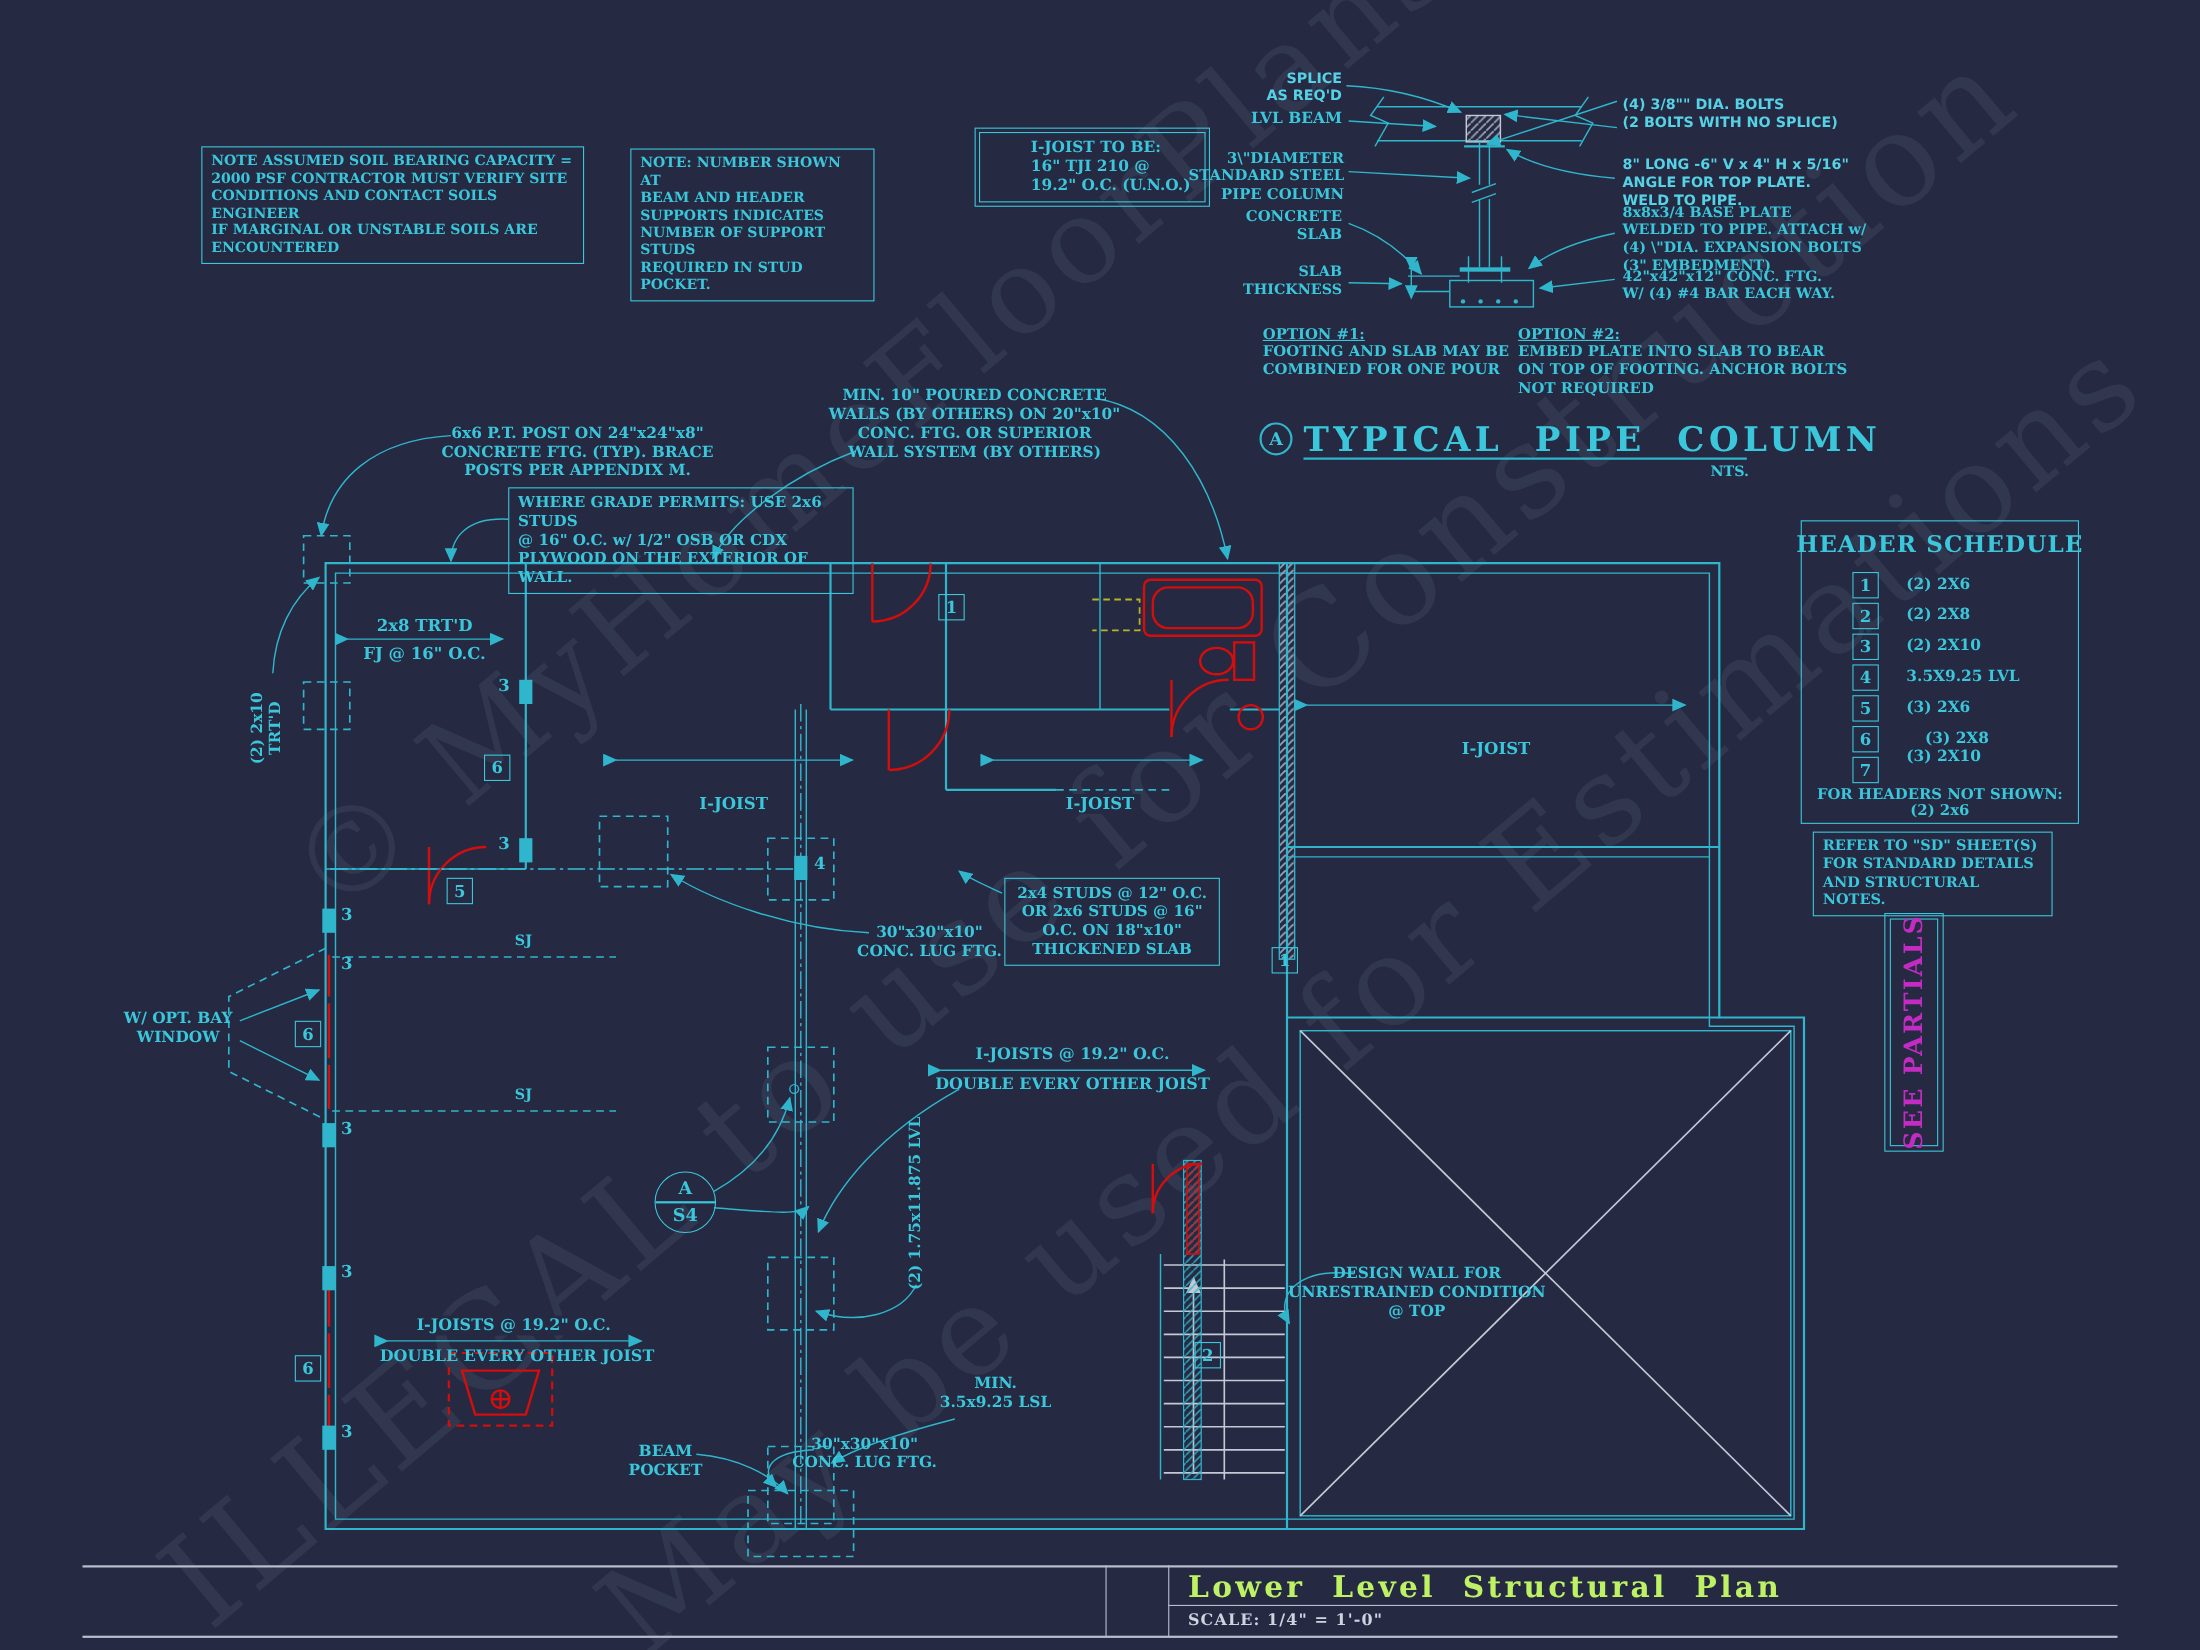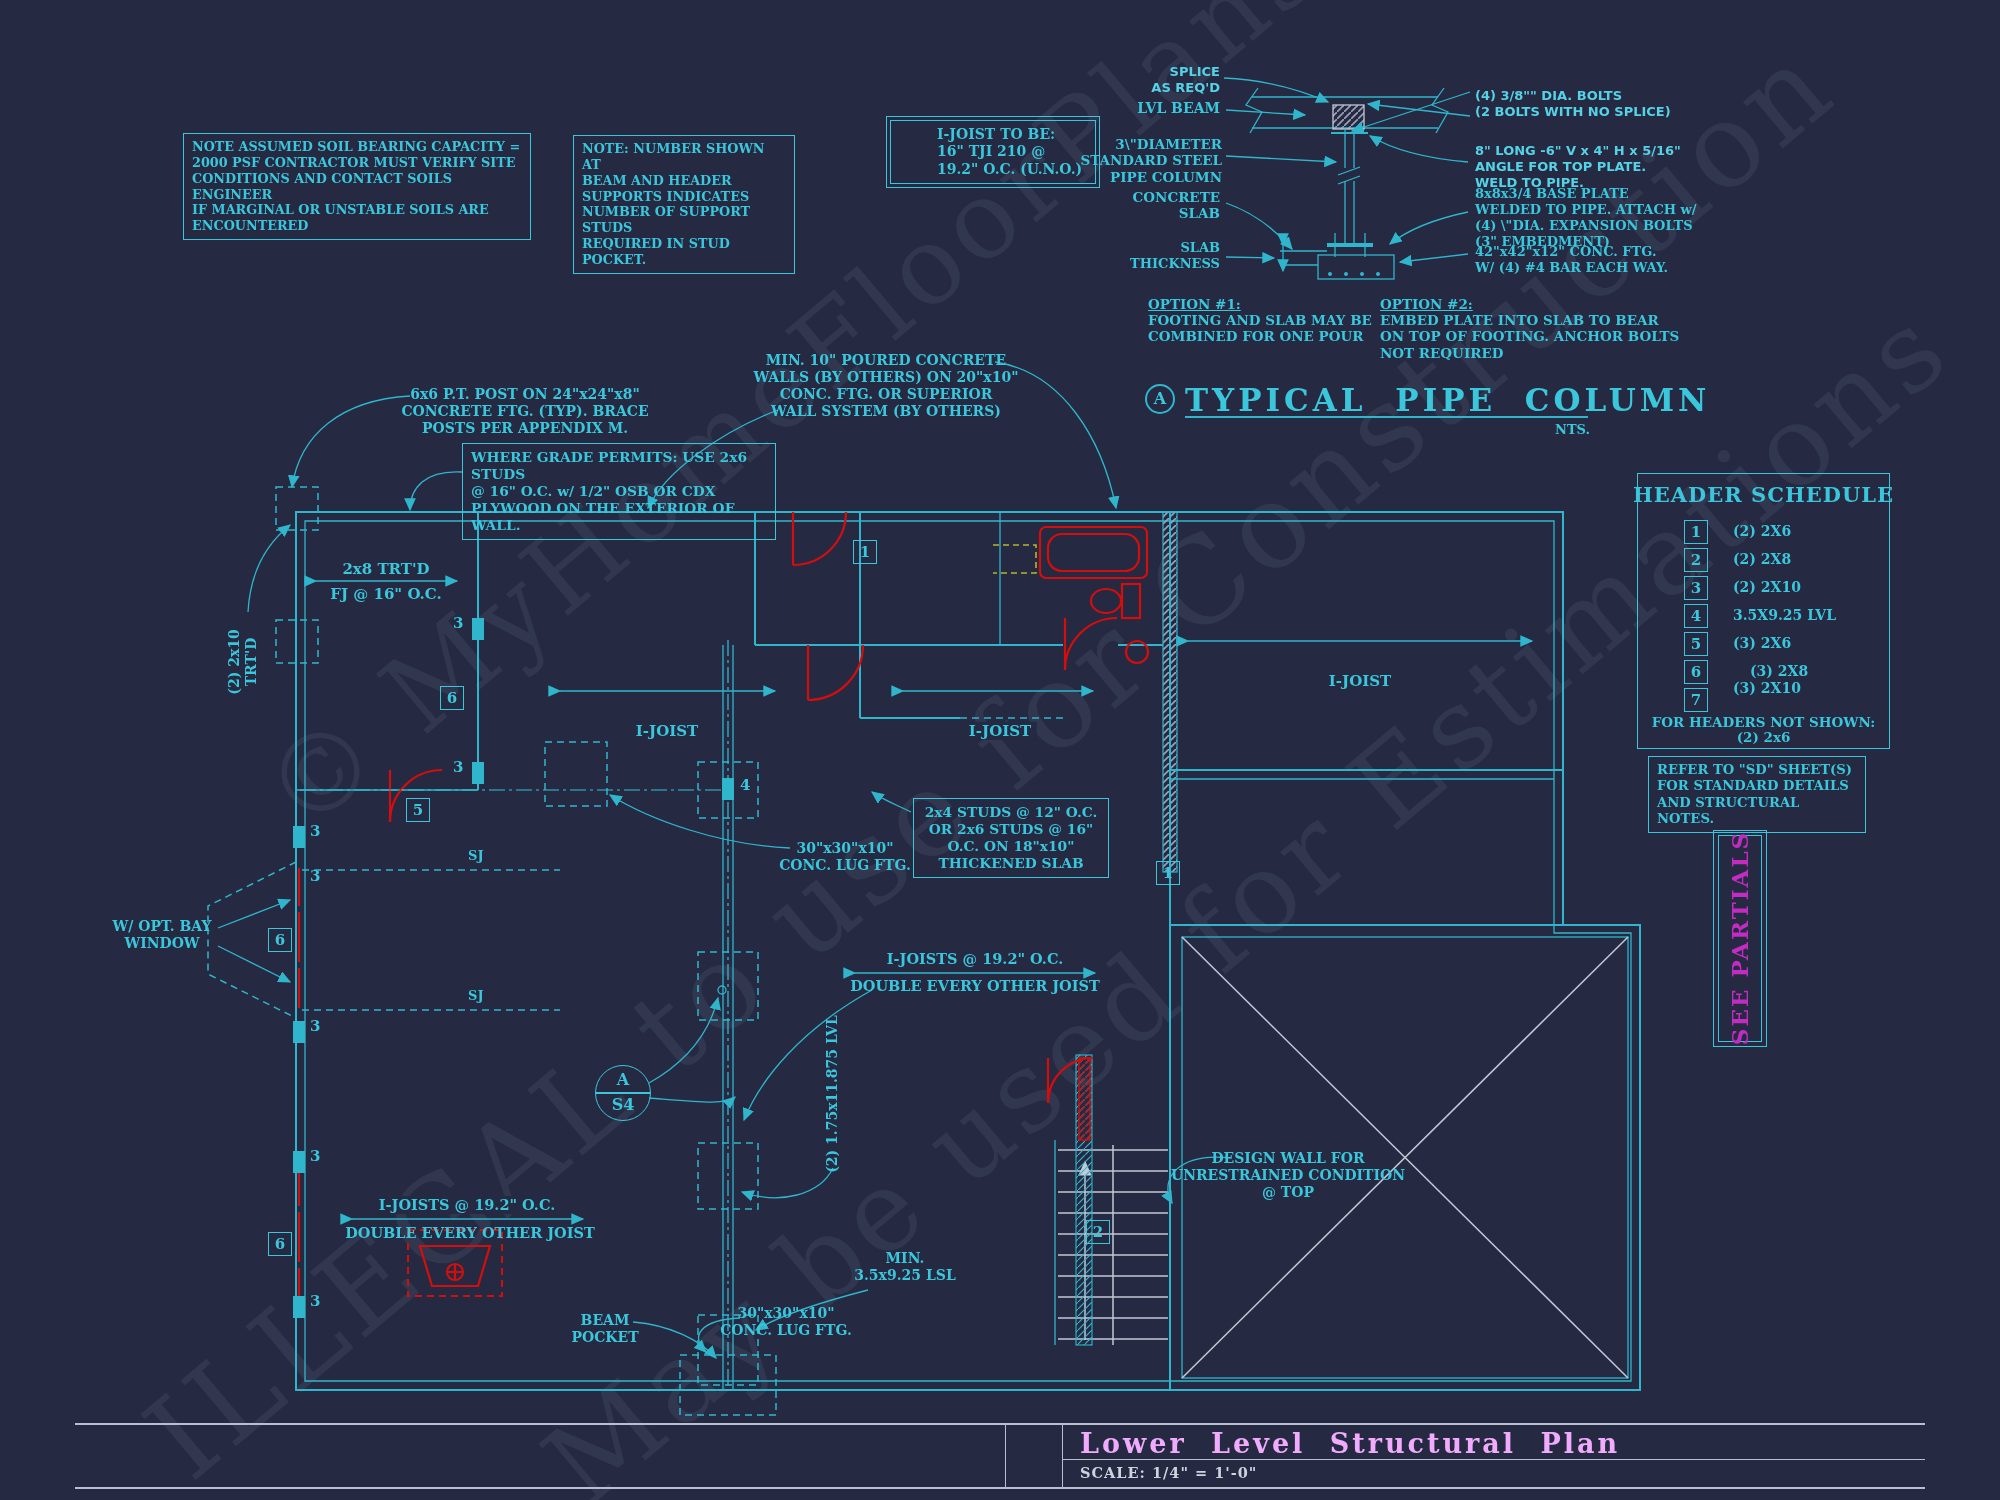--- a/index.html
+++ b/index.html
@@ -370,16 +370,16 @@
   <div class="num" style="left:310px;top:1017px;">3</div>
   <div class="num" style="left:310px;top:1147px;">3</div>
   <div class="num" style="left:310px;top:1292px;">3</div>
   <div class="num" style="left:740px;top:776px;">4</div>
 
   <div class="tb-line" style="left:75px;top:1423px;width:1850px;height:1.6px;"></div>
   <div class="tb-line" style="left:1062px;top:1459px;width:863px;height:1.4px;"></div>
   <div class="tb-line" style="left:75px;top:1487px;width:1850px;height:1.6px;"></div>
   <div class="tb-line" style="left:1005px;top:1423px;width:1.4px;height:65px;"></div>
   <div class="tb-line" style="left:1062px;top:1423px;width:1.4px;height:65px;"></div>
-  <div class="t left" style="left:1080px;top:1428px;color:#f0abfc;font-size:27px;letter-spacing:3px;word-spacing:12px;white-space:nowrap;">Lower Level Structural Plan</div>
+  <div class="t left" style="left:1080px;top:1428px;color:#bef264;font-size:27px;letter-spacing:3px;word-spacing:12px;white-space:nowrap;">Lower Level Structural Plan</div>
   <div class="t left" style="left:1080px;top:1464px;color:#cdd3df;font-size:14.5px;letter-spacing:1px;">SCALE: 1/4" = 1'-0"</div>
 
 </div>
 
 </body></html>

